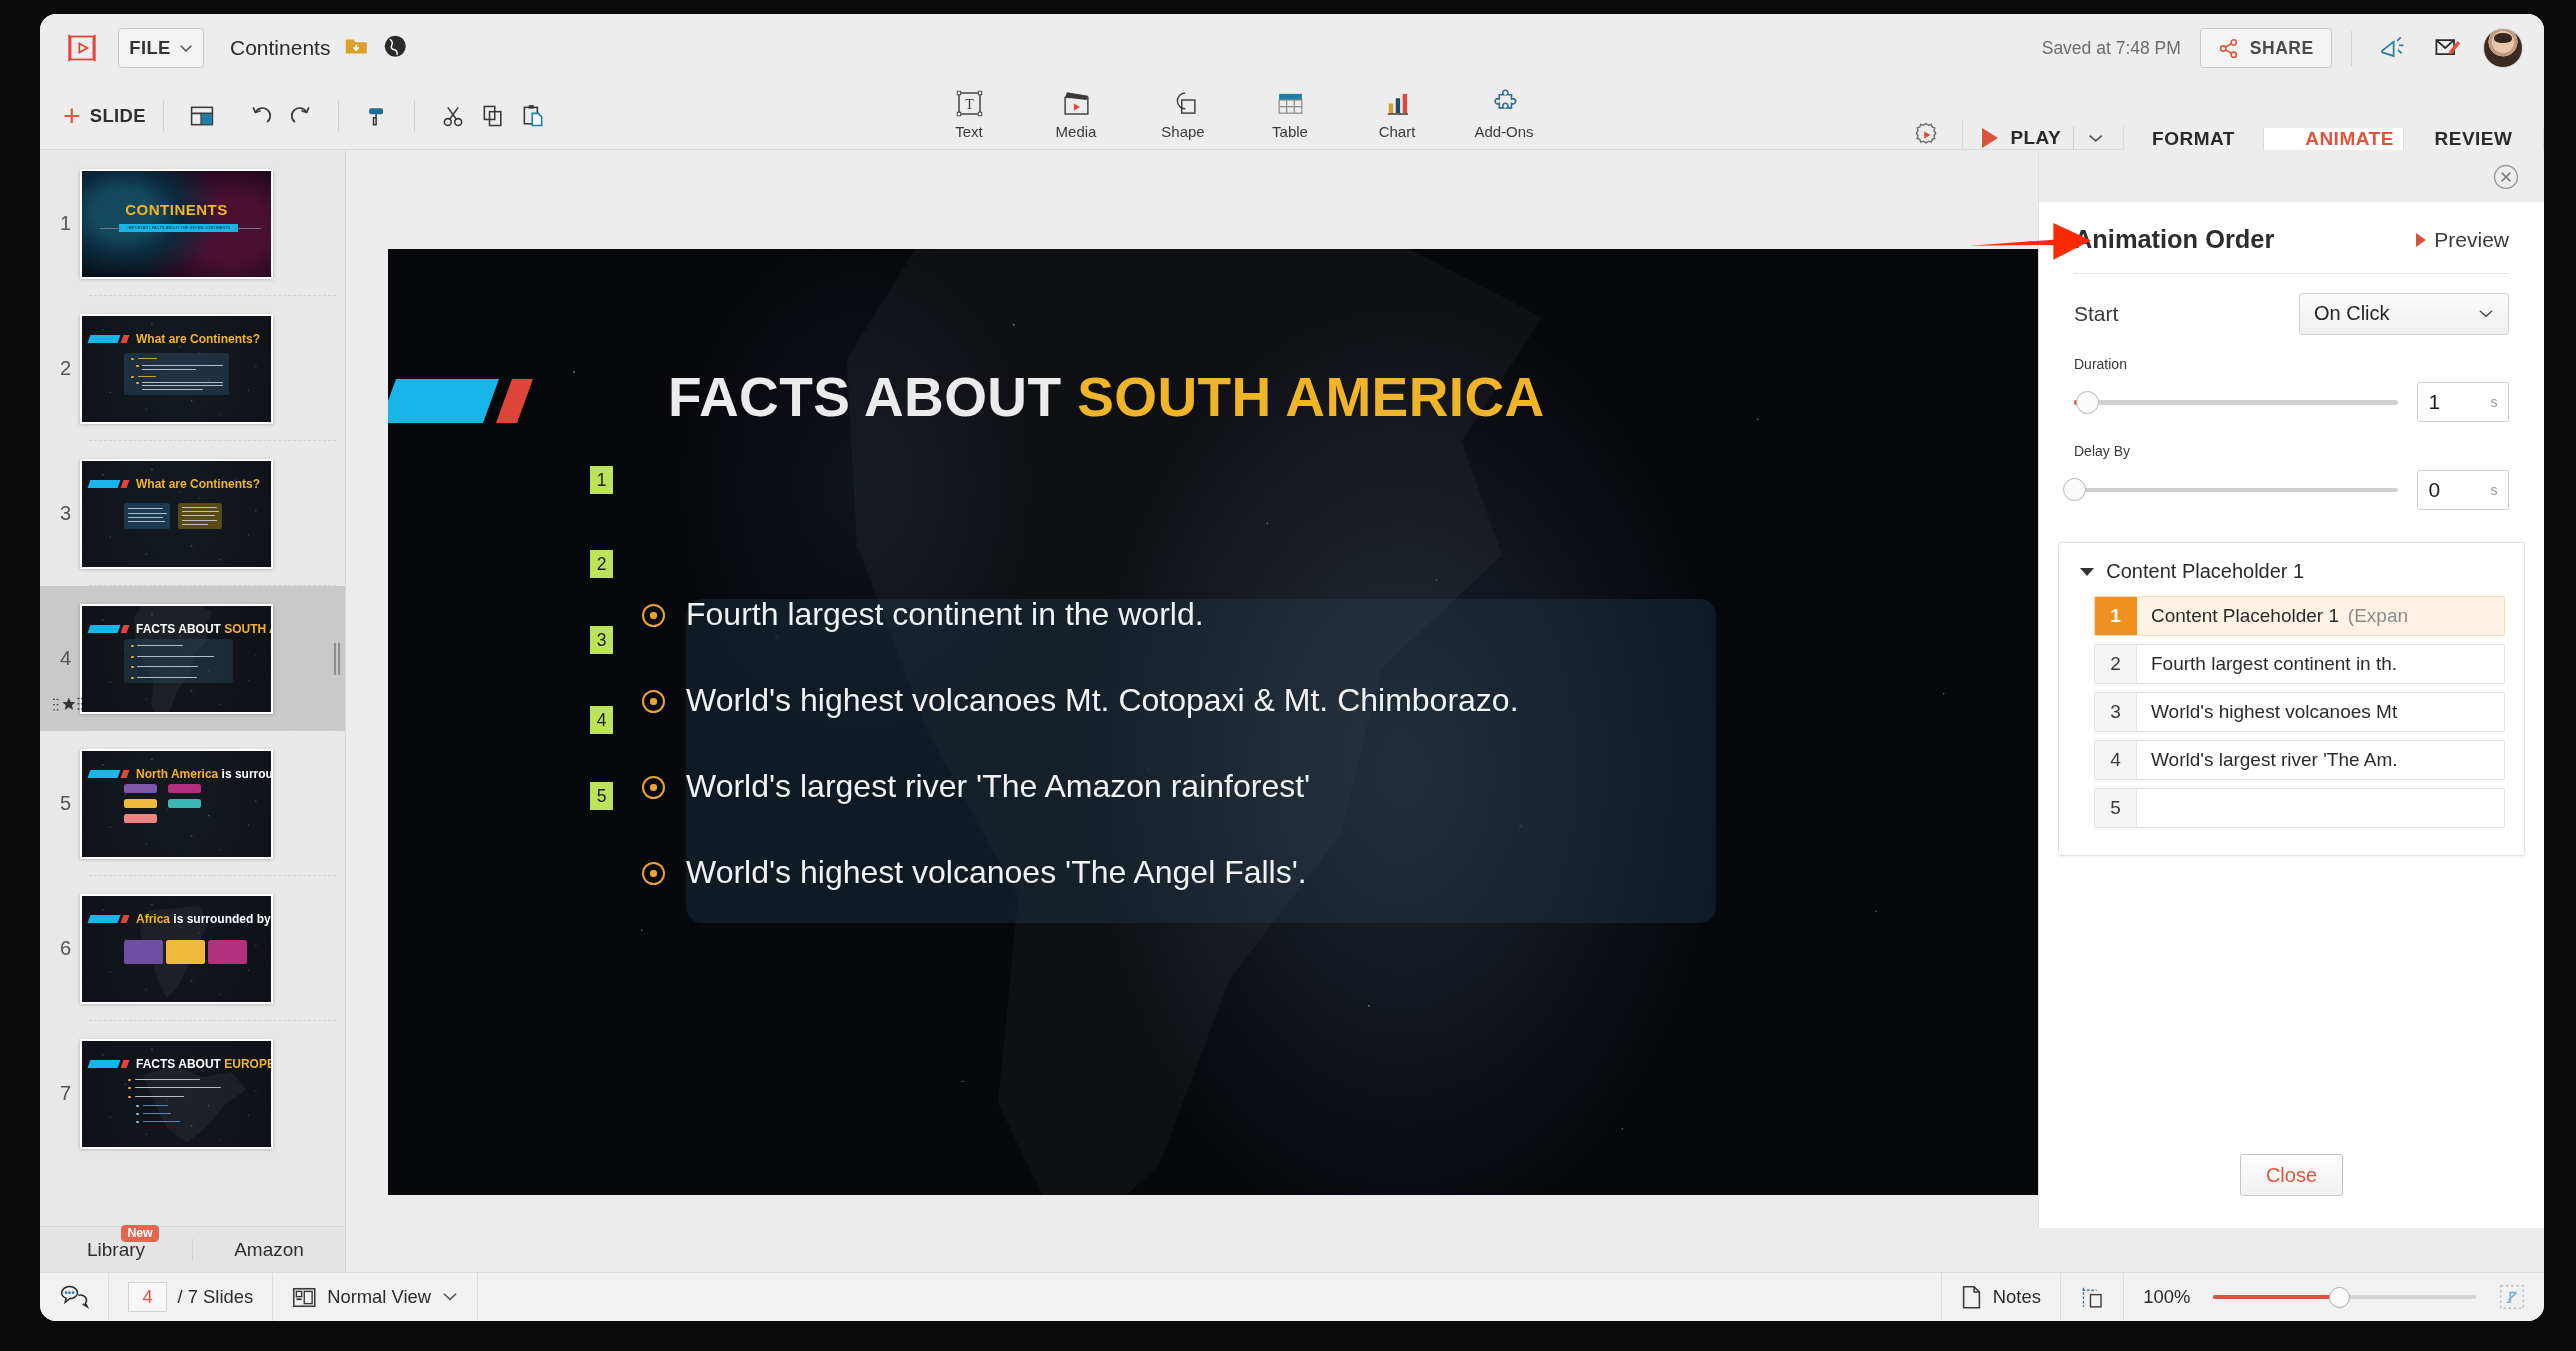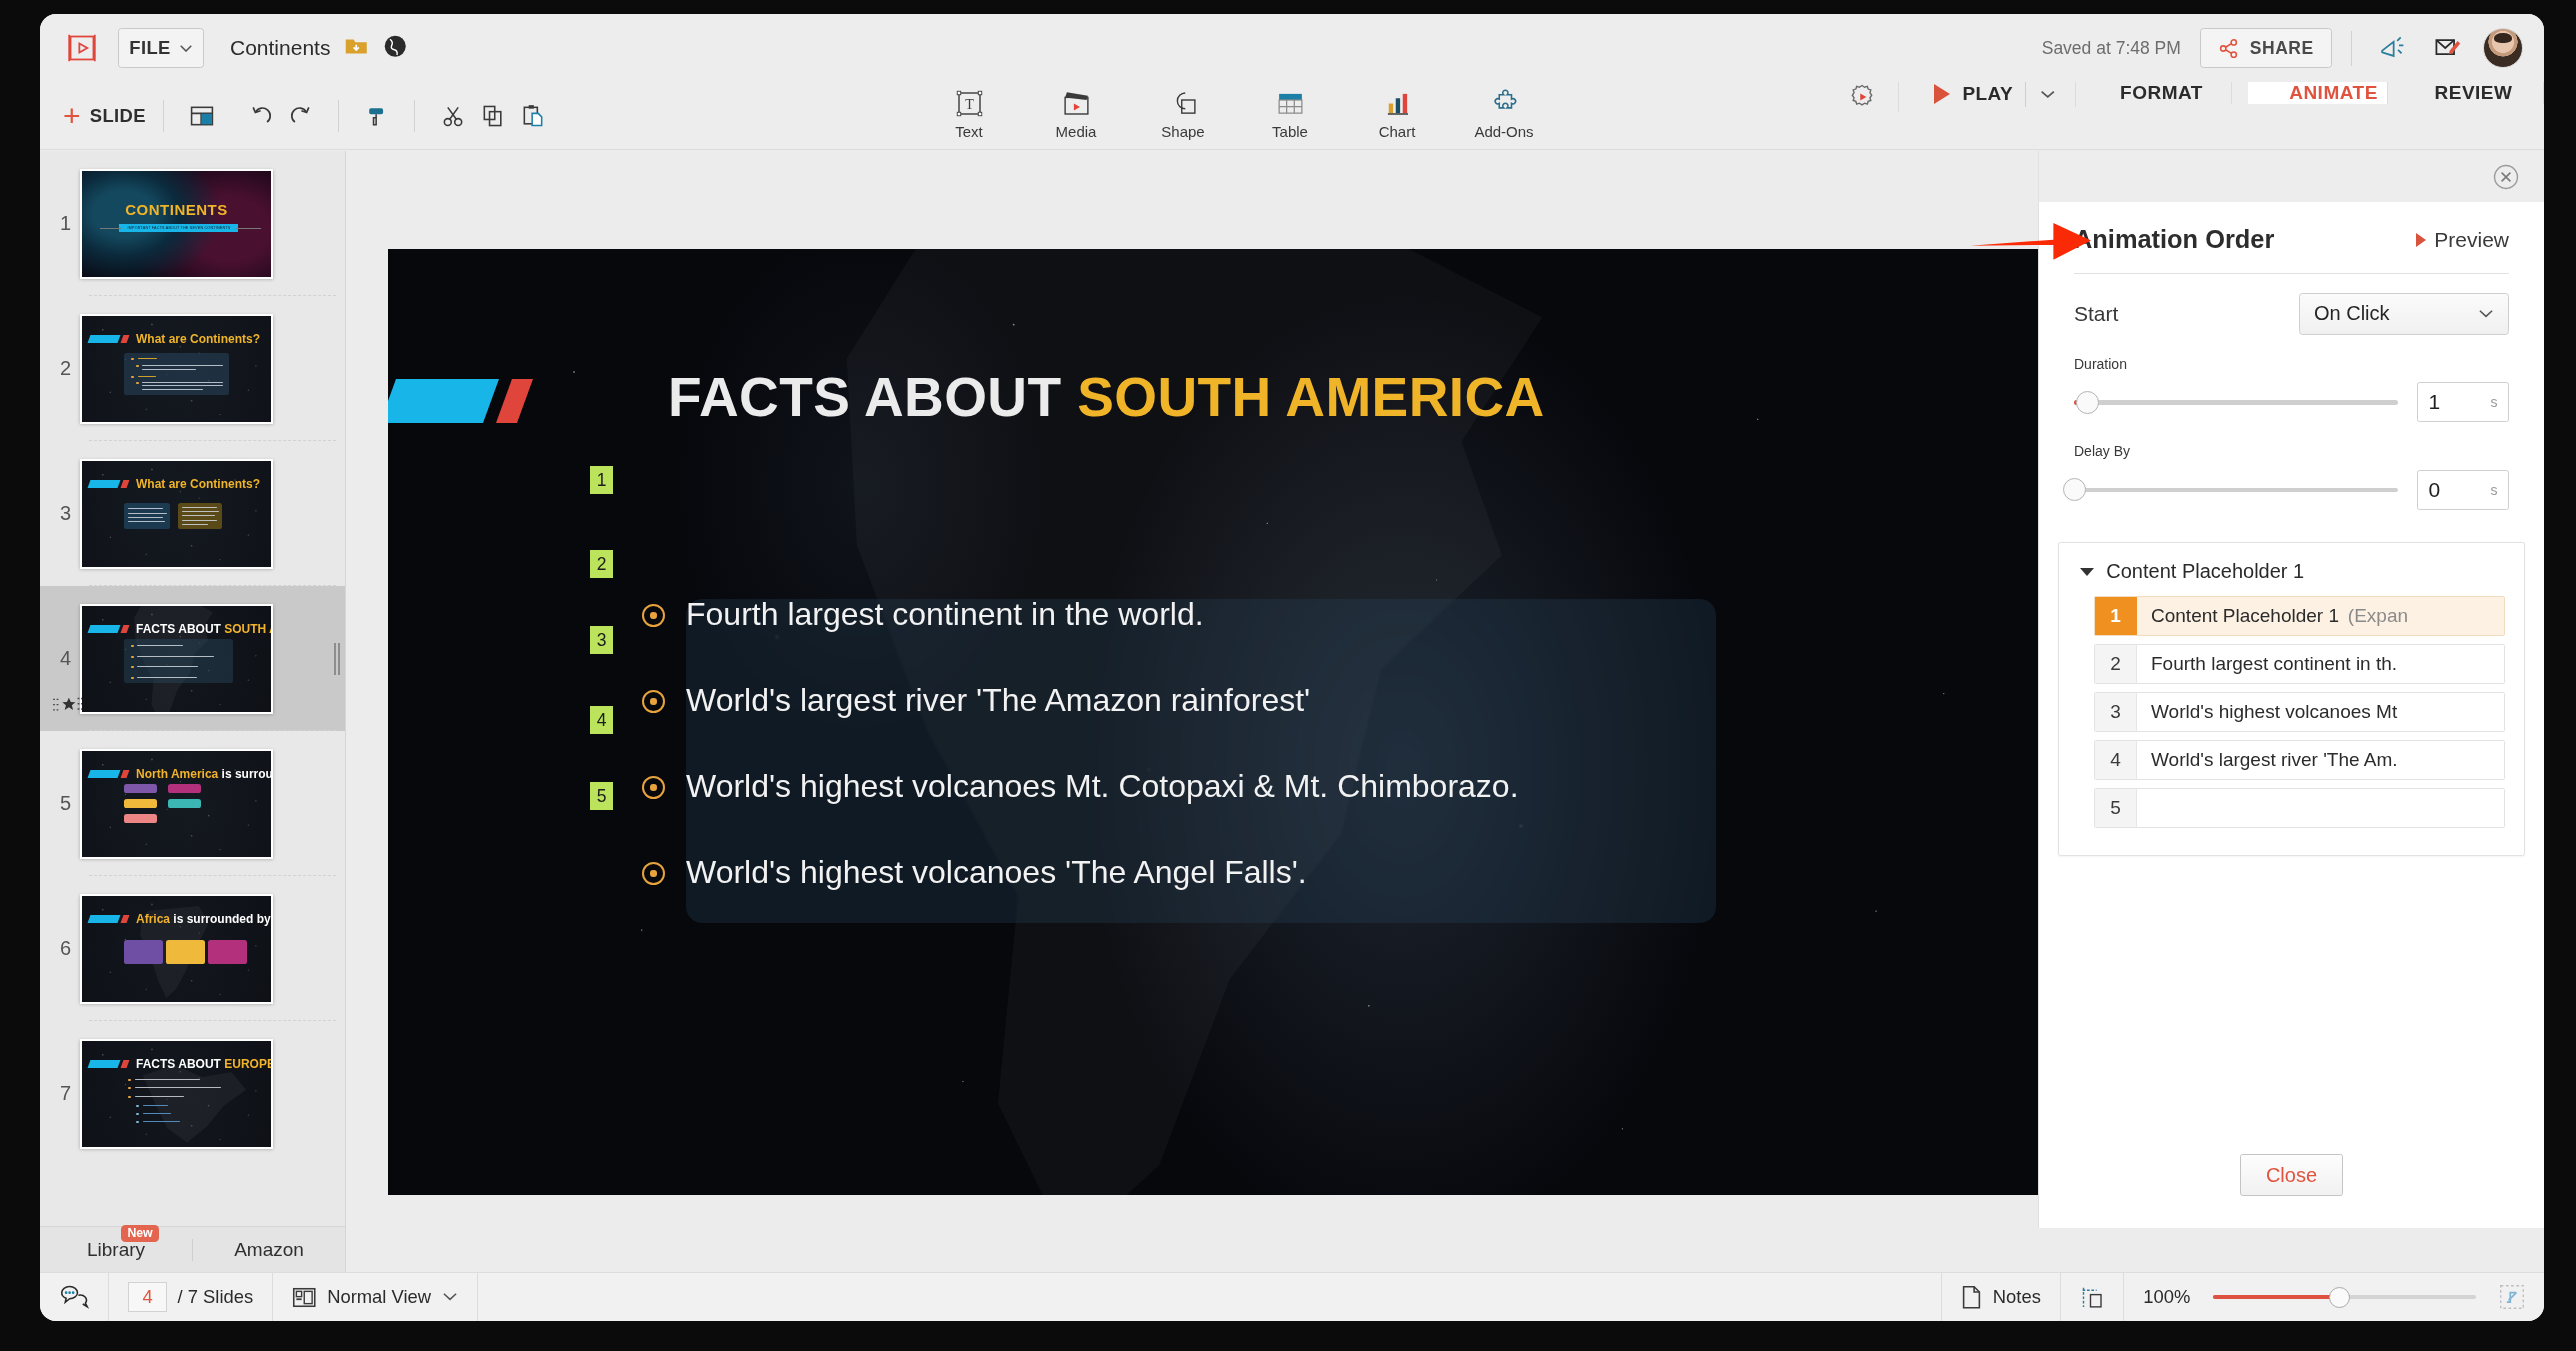--- a/index.html
+++ b/index.html
@@ -59,21 +59,21 @@
   .slide-add { margin-left: 23px; display: flex; align-items: center; gap: 8.8px; font-size: 18.4px; font-weight: bold; color: #2e2e2e; letter-spacing: 0.4px;}
   .plus { color: #e0543f; font-size: 30px; line-height: 0; font-weight: 400;}
   .tb-sep { width: 0.9px; height: 32px; background: #d2d2d2; margin: 0 17.5px; }
   .tb-ico { width: 40px; height: 40px; display:flex; align-items:center; justify-content:center; }
   .tb-gap { width: 19px; }
   .tools-center { position: absolute; left: 894px; top: 0; height: 68px; display: flex; align-items: flex-start; gap: 37px; padding-top: 4.4px;}
   .tool {
     width: 70px; display: flex; flex-direction: column; align-items: center; gap: 1.8px;
   }
   .tool-label { font-size: 15px; color: #3a3a3a; }
-  .tb-right { position: absolute; right: 0; top: 0; height: 68px; display: flex; align-items: flex-start; gap: 16px; }
+  .tb-right { position: absolute; right: 0; top: 0; height: 68px; display: flex; align-items: flex-end; }
   .gear-cell { width: 74px; display:flex; align-items:center; justify-content:center; border-right: 0.9px solid #dcdcdc;}
   .play-cell { padding: 0 19px; display:flex; align-items:center; gap: 12.3px; border-right: 0.9px solid #dcdcdc;}
   .play-lbl { font-size: 19px; font-weight: bold; color: #2a2a2a; letter-spacing: 0.4px;}
   .play-tri { width: 0; height: 0; border-left: 16.6px solid #d9523c; border-top: 10.5px solid transparent; border-bottom: 10.5px solid transparent;}
   .play-sep { width: 0.9px; height: 24.5px; background: #cfcfcf; }
   .rtab {
     width: 140px; display: flex; align-items: center; justify-content: center;
     font-size: 19px; font-weight: bold; letter-spacing: 0.5px; color: #2b2b2b;
     background: #ededed; border-right: 0.9px solid #dcdcdc;
   }
@@ -613,25 +613,25 @@
       <div class="anim-num" style="left:202px; top:457px;">4</div>
       <div class="anim-num" style="left:202px; top:533px;">5</div>
 
       <div class="bullets">
         <div class="bullet">
           <span class="bullet-ico"></span>
           <span class="bullet-txt">Fourth largest continent in the world.</span>
         </div>
         <div class="bullet">
           <span class="bullet-ico"></span>
-          <span class="bullet-txt">World's largest river 'The Amazon rainforest'</span>
+          <span class="bullet-txt">World's highest volcanoes Mt. Cotopaxi &amp; Mt. Chimborazo.</span>
         </div>
         <div class="bullet">
           <span class="bullet-ico"></span>
-          <span class="bullet-txt">World's highest volcanoes Mt. Cotopaxi &amp; Mt. Chimborazo.</span>
+          <span class="bullet-txt">World's largest river 'The Amazon rainforest'</span>
         </div>
         <div class="bullet">
           <span class="bullet-ico"></span>
           <span class="bullet-txt">World's highest volcanoes 'The Angel Falls'.</span>
         </div>
       </div>
     </div>
   </div>
 
   <div class="rpanel">

